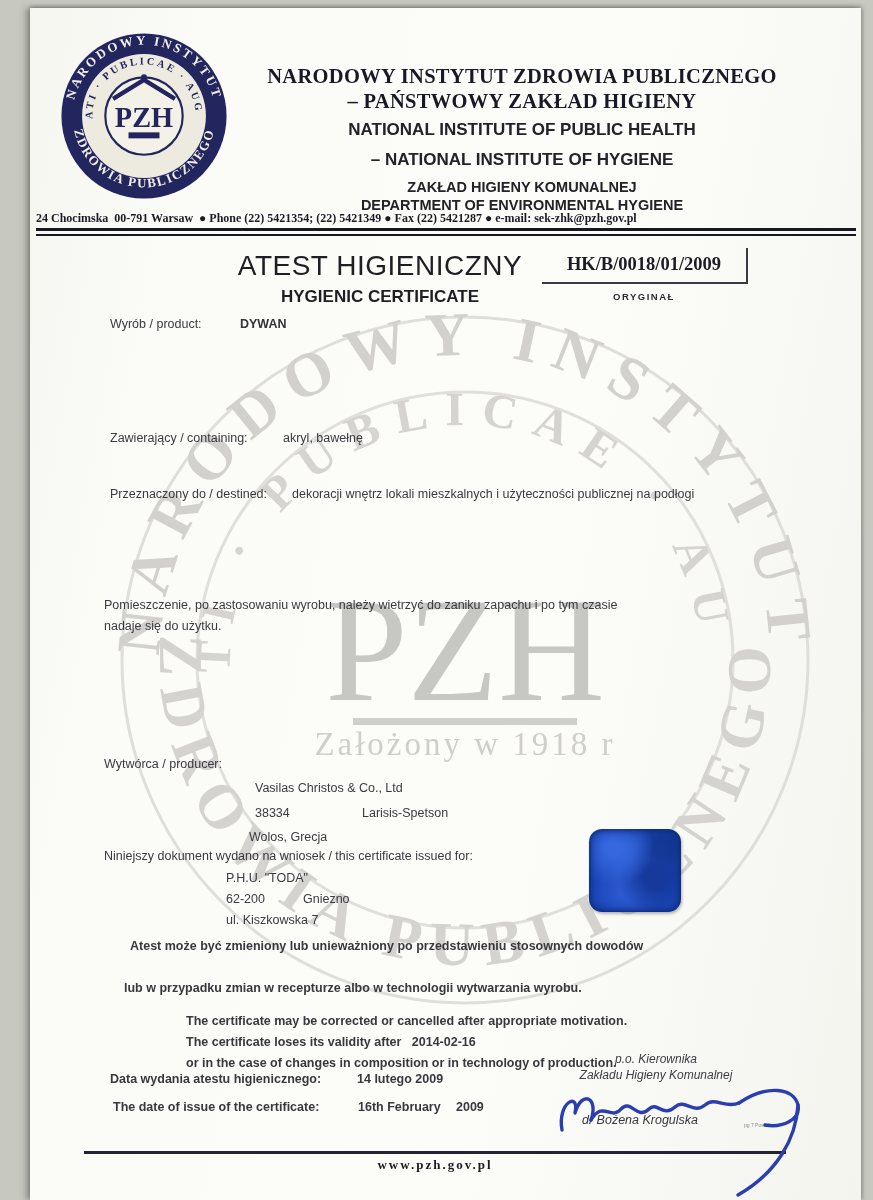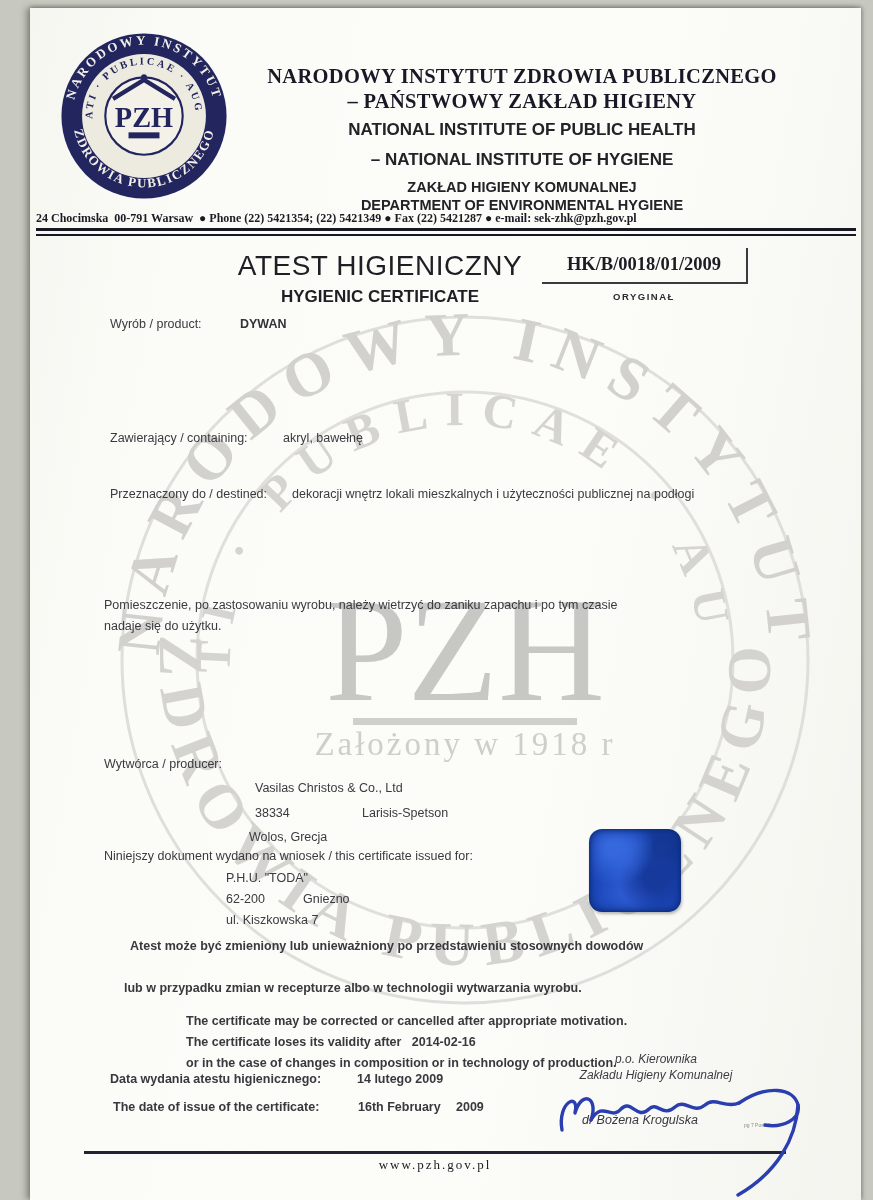--- a/index.html
+++ b/index.html
@@ -54,21 +54,21 @@
     box-shadow:inset 0 0 12px #0c2a7a, inset 0 0 4px #0a2468, 1px 2px 3px rgba(80,80,75,.4);}
 
   
   .sig-titles{left:540px;top:1051px;width:232px;text-align:center;font-style:italic;font-size:12px;line-height:16px;color:#3c3c44;}
   .sig-name{left:582px;top:1113px;font-style:italic;font-size:12.5px;color:#38383e;}
   .fine-print{left:744px;top:1122px;font-size:5px;color:#8a8a88;}
 
   
   .footer-rule{left:84px;top:1151px;width:702px;height:2.5px;background:#232334;}
   .footer-url{left:84px;top:1157px;width:702px;text-align:center;font-family:"Liberation Serif", serif;
-    font-weight:normal;font-size:13px;letter-spacing:2px;color:#1a1a20;}
+    font-weight:bold;font-size:13px;letter-spacing:2px;color:#1a1a20;}
 
   .wm{left:115px;top:310px;}
   .logo{left:58px;top:30px;}
   svg text{user-select:none;}
 </style>
 </head>
 <body>
 
 <div id="page">
   <div class="paper"></div>

